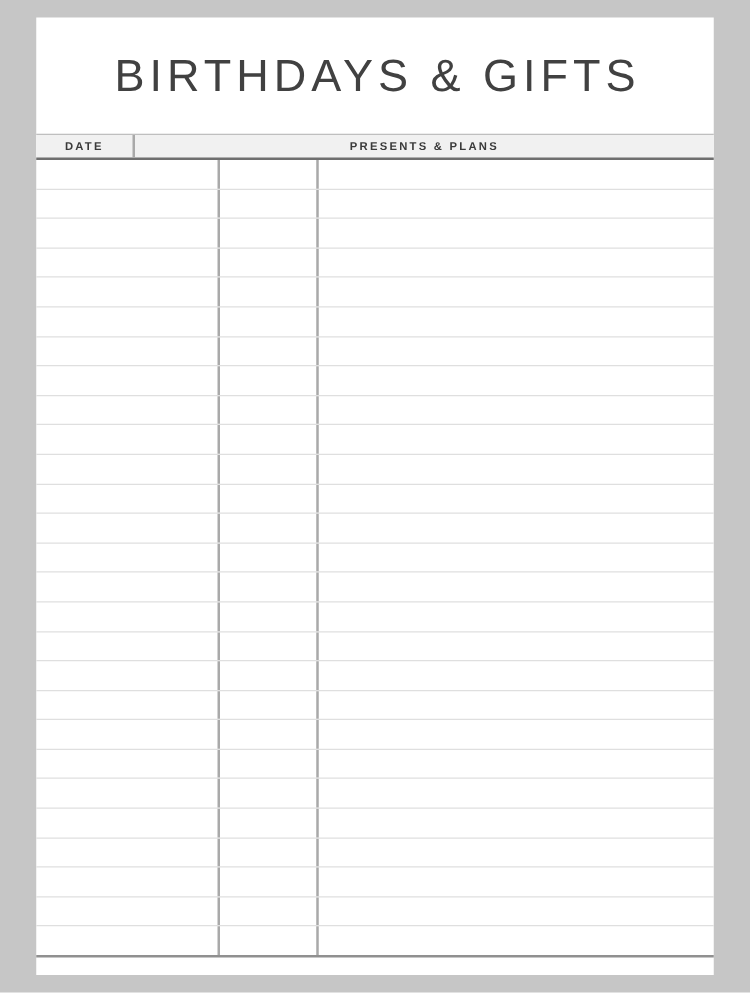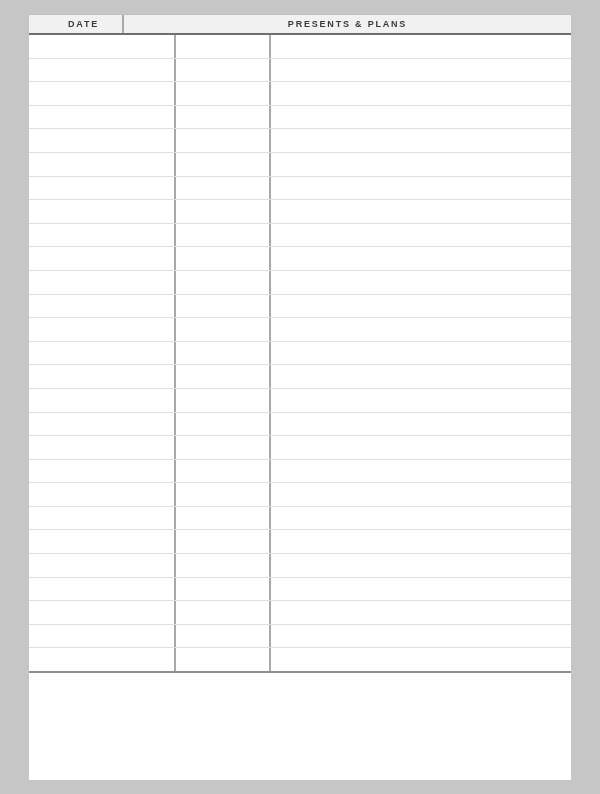--- a/index.html
+++ b/index.html
@@ -58,21 +58,20 @@
   }
   .c1 {
     width: 147px;
     box-sizing: border-box;
     border-right: 2px solid var(--column-divider, #a9a9a9);
   }
   .c2 {
     width: 79px;
     box-sizing: border-box;
     border-right: 2px solid var(--column-divider, #a9a9a9);
-    margin-left: 16px;
   }
   .c3 {
     flex: 1;
   }
   .body-rows {
     height: 636px;
     display: flex;
     flex-direction: column;
     border-bottom: 2px solid var(--table-bottom-border, #909090);
   }
@@ -87,20 +86,23 @@
   }
   .cell {
     height: 100%;
   }
 </style>
 </head>
 <body>
 
 <div class="paper">
 
+  <div class="title-area">
+    <h1 class="page-title">BIRTHDAYS &amp; GIFTS</h1>
+  </div>
 
   <div>
 
     <div class="header-row">
       <div class="header-cell c2">DATE</div>
       <div class="header-cell c3">PRESENTS &amp; PLANS</div>
     </div>
 
     <div class="body-rows">
   <div class="row">

